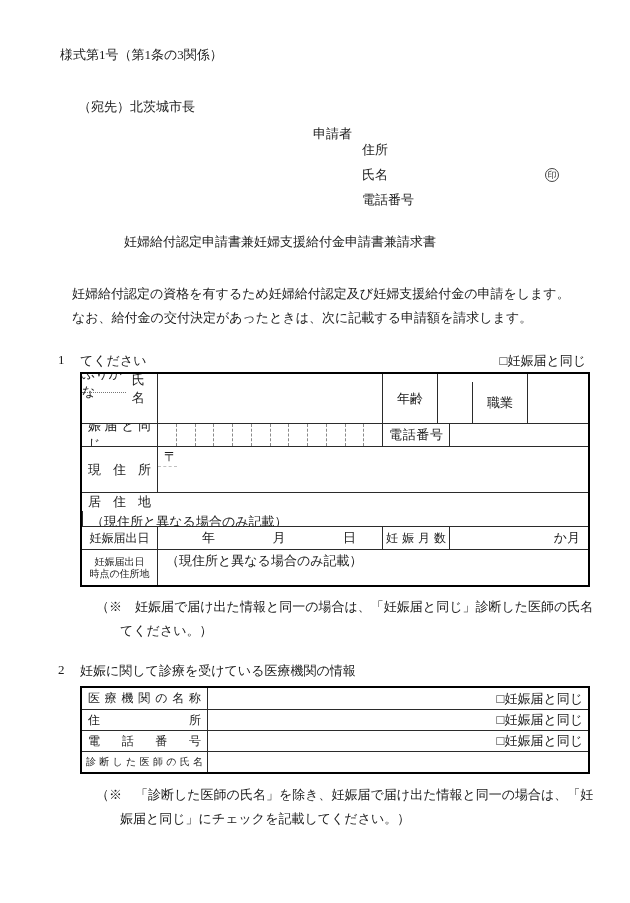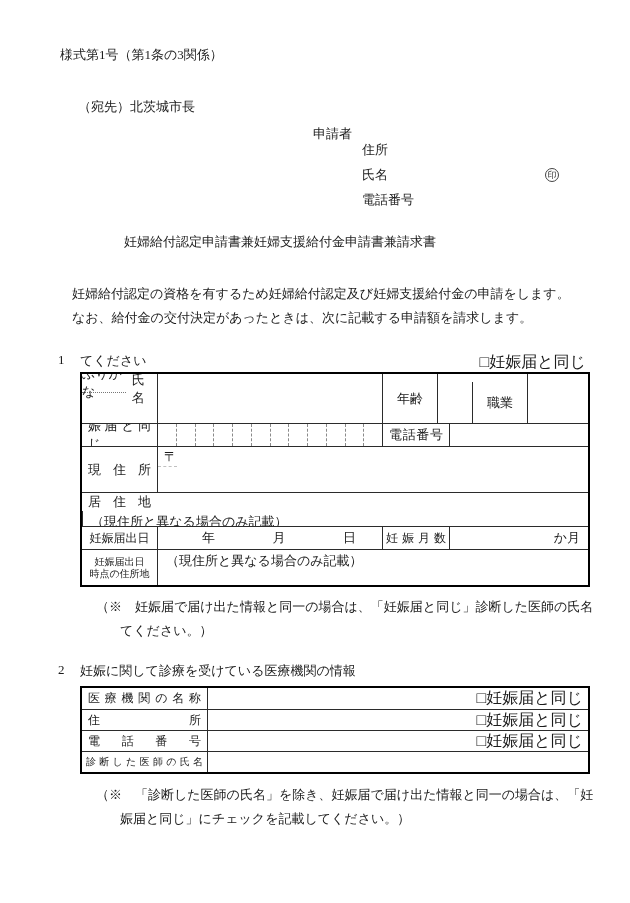--- a/index.html
+++ b/index.html
@@ -67,21 +67,21 @@
   .lab12{font-size:12px;}
 
   
   #t2{top:686px;height:88px;}
   .t2-label{width:125px;flex:none;}
   .t2-val{flex:1;display:flex;align-items:center;justify-content:flex-end;padding-right:5px;}
   .t2row{height:21px;}
   #t2 .t2row{border-top:1px solid #2b2b2b;}
   #t2 .t2row:first-child{border-top:none;}
 
-  .checkbox-label{font-size:16px;}
+  .checkbox-label{font-size:13px;}
 
   .seal{
     display:inline-flex;align-items:center;justify-content:center;
     width:14px;height:14px;border:1px solid #444;border-radius:50%;
     font-size:9px;line-height:14px;color:#333;
   }
 </style>
 </head>
 <body>
 

